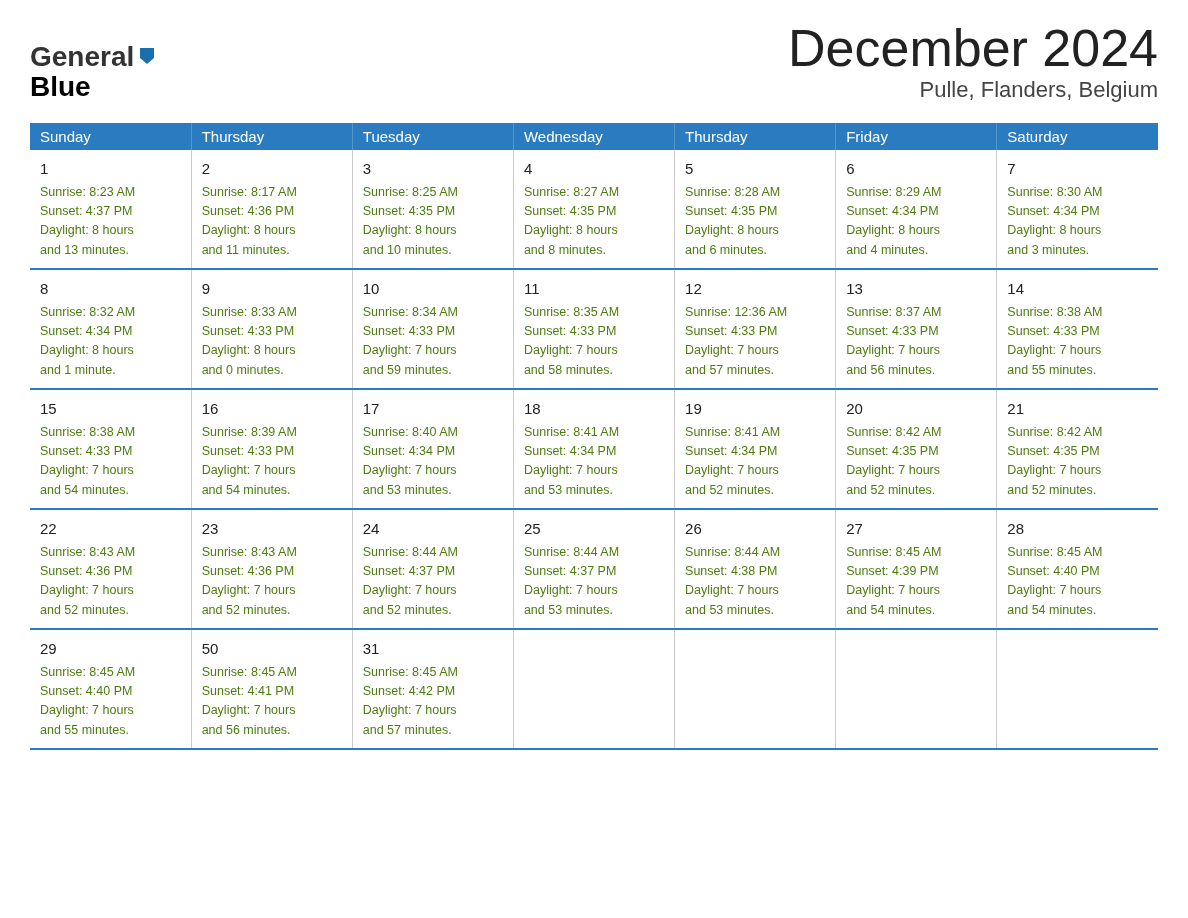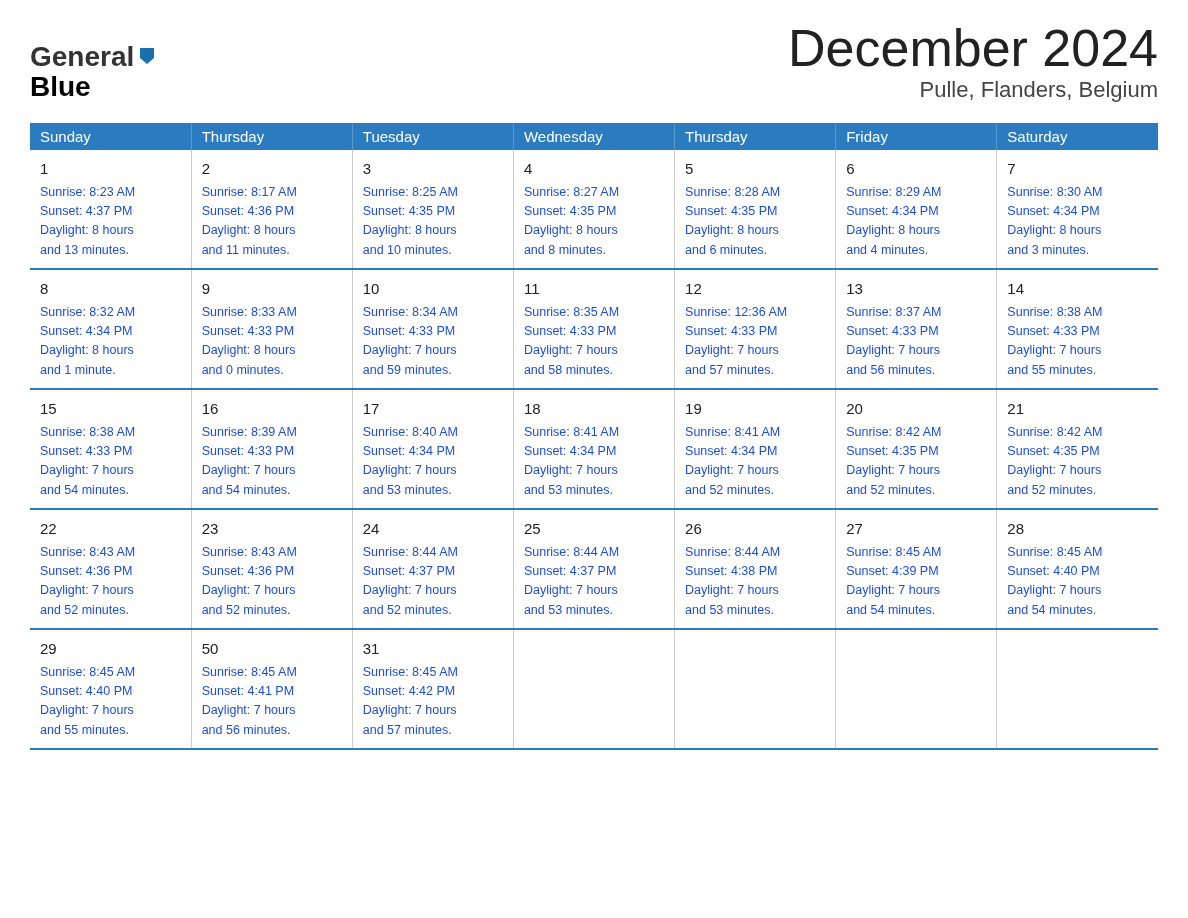--- a/index.html
+++ b/index.html
@@ -57,21 +57,21 @@
     tbody tr td:last-child { border-right: none; }
     tbody tr td .day-number {
       font-size: 15px;
       font-weight: normal;
       display: block;
       margin-bottom: 2px;
       color: #222;
     }
     tbody tr td .day-info {
       font-size: 12.5px;
-      color: #1d4ed8;
+      color: #4d7c0f;
       line-height: 1.55;
     }
     tbody tr td.empty {
       background: #fff;
     }
     .logo-container {
       display: flex;
       flex-direction: column;
       line-height: 1.1;
     }

